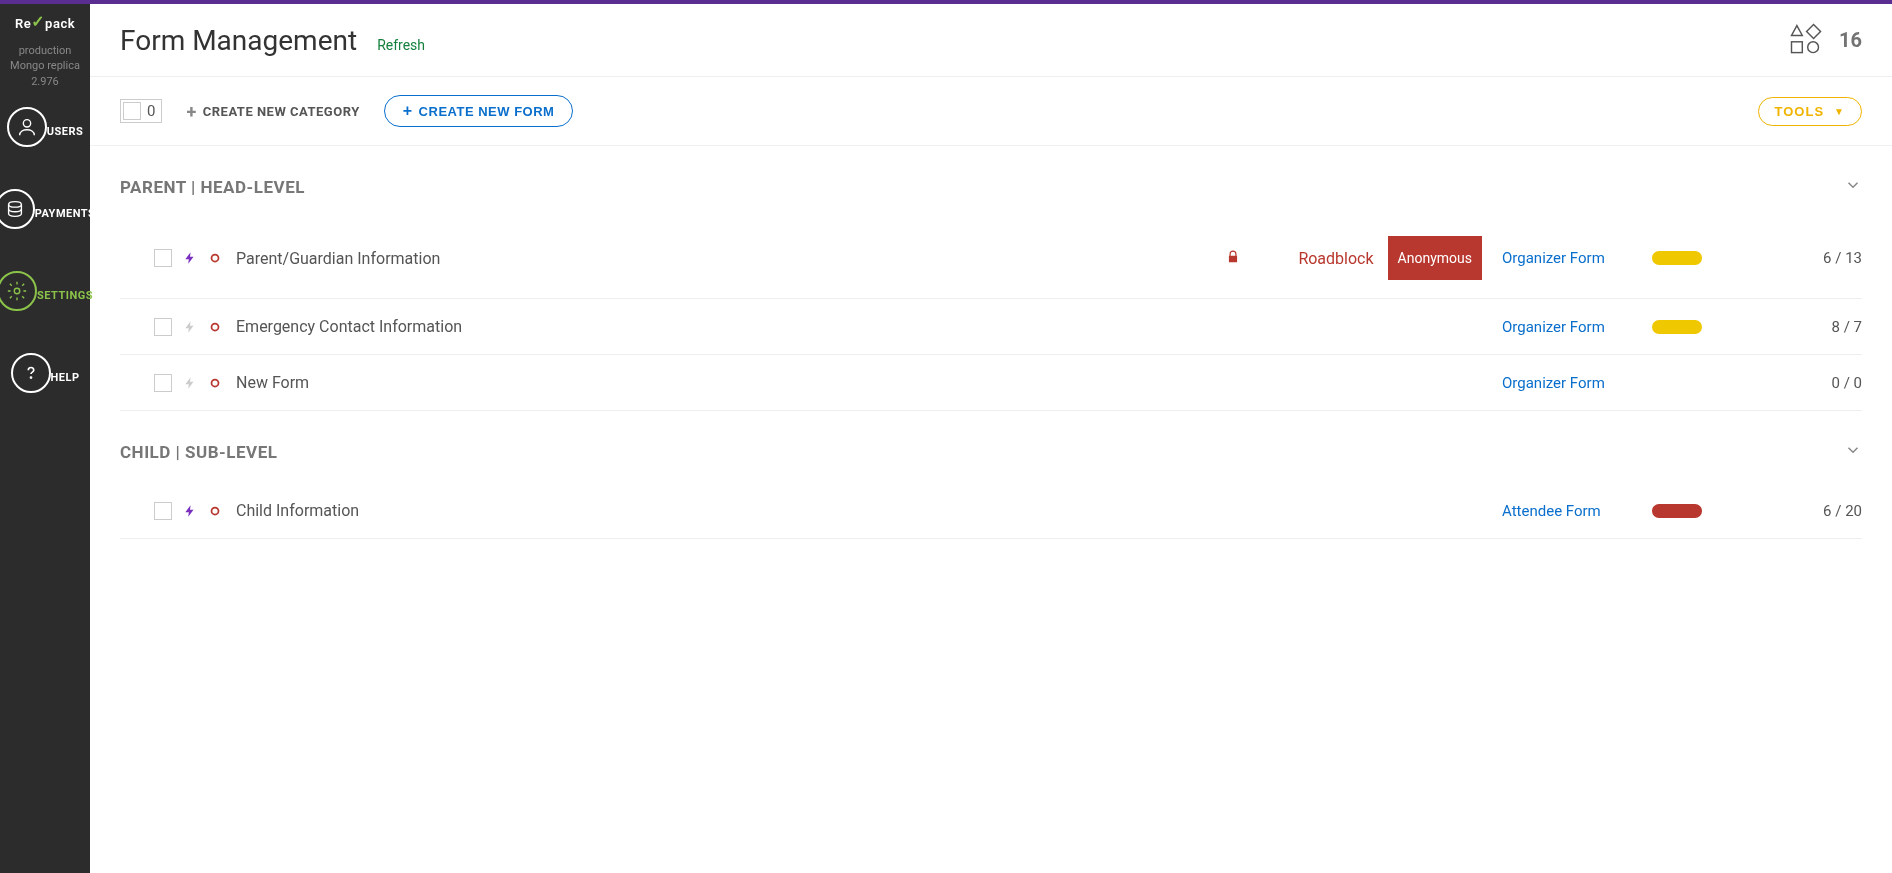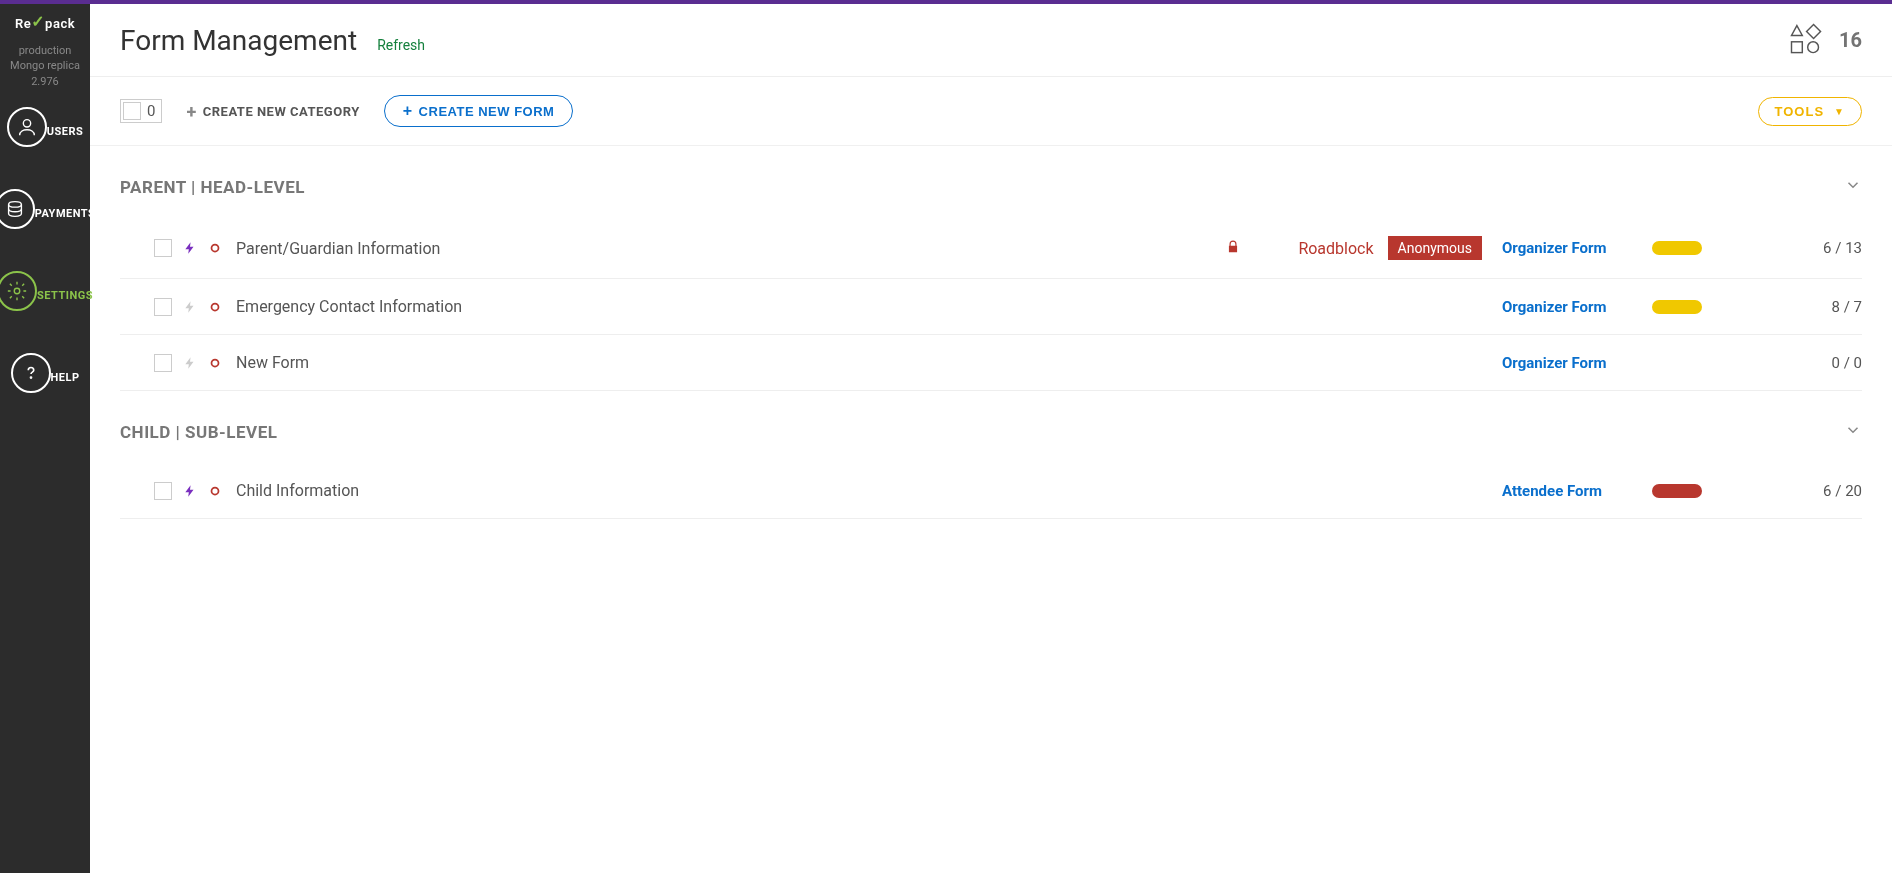--- a/index.html
+++ b/index.html
@@ -81,22 +81,22 @@
 .form-row .cb { width: 18px; height: 18px; border: 1px solid #ccc; margin-right: 10px; cursor: pointer; }
 .bolt { width: 16px; margin-right: 10px; display: flex; justify-content: center; }
 .bolt svg { width: 14px; height: 18px; }
 .mand { margin-right: 14px; display: flex; }
 .mand svg { width: 14px; height: 14px; }
 .form-name { font-size: 16px; color: #555; flex: 0 0 auto; }
 .row-spacer { flex: 1; }
 .badges { display: flex; align-items: center; gap: 14px; }
 .lock { color: #b8372e; }
 .roadblock-text { color: #b8372e; font-size: 16px; margin-left: 44px; }
-.anon-badge { background: #b8372e; color: #fff; padding: 4px 10px; font-size: 14px; }
-.form-type { color: #0a6fcc; font-size: 15px; width: 130px; text-align: left; margin-left: 20px; cursor: pointer; font-weight: bold; }
+.anon-badge { background: #b8372e; color: #fff; padding: 14px 10px; font-size: 14px; }
+.form-type { color: #0a6fcc; font-size: 15px; width: 130px; text-align: left; margin-left: 20px; cursor: pointer; }
 .pill { width: 50px; height: 14px; border-radius: 8px; margin-left: 20px; }
 .pill.yellow { background: #f0c800; }
 .pill.red { background: #b8372e; }
 .pill.none { background: transparent; }
 .progress { width: 140px; text-align: right; color: #555; font-size: 15px; margin-left: 20px; }
 </style>
 </head>
 <body>
 
 <div class="top-bar"></div>

